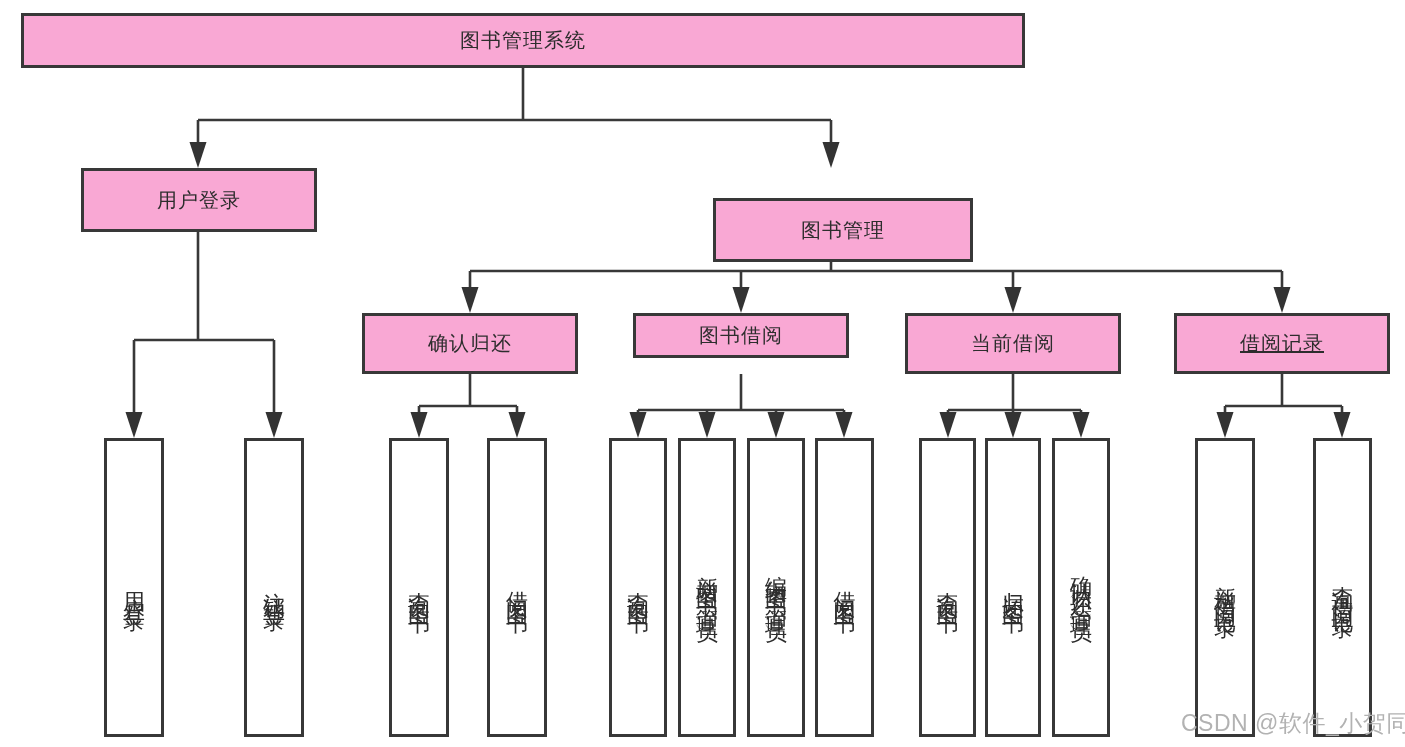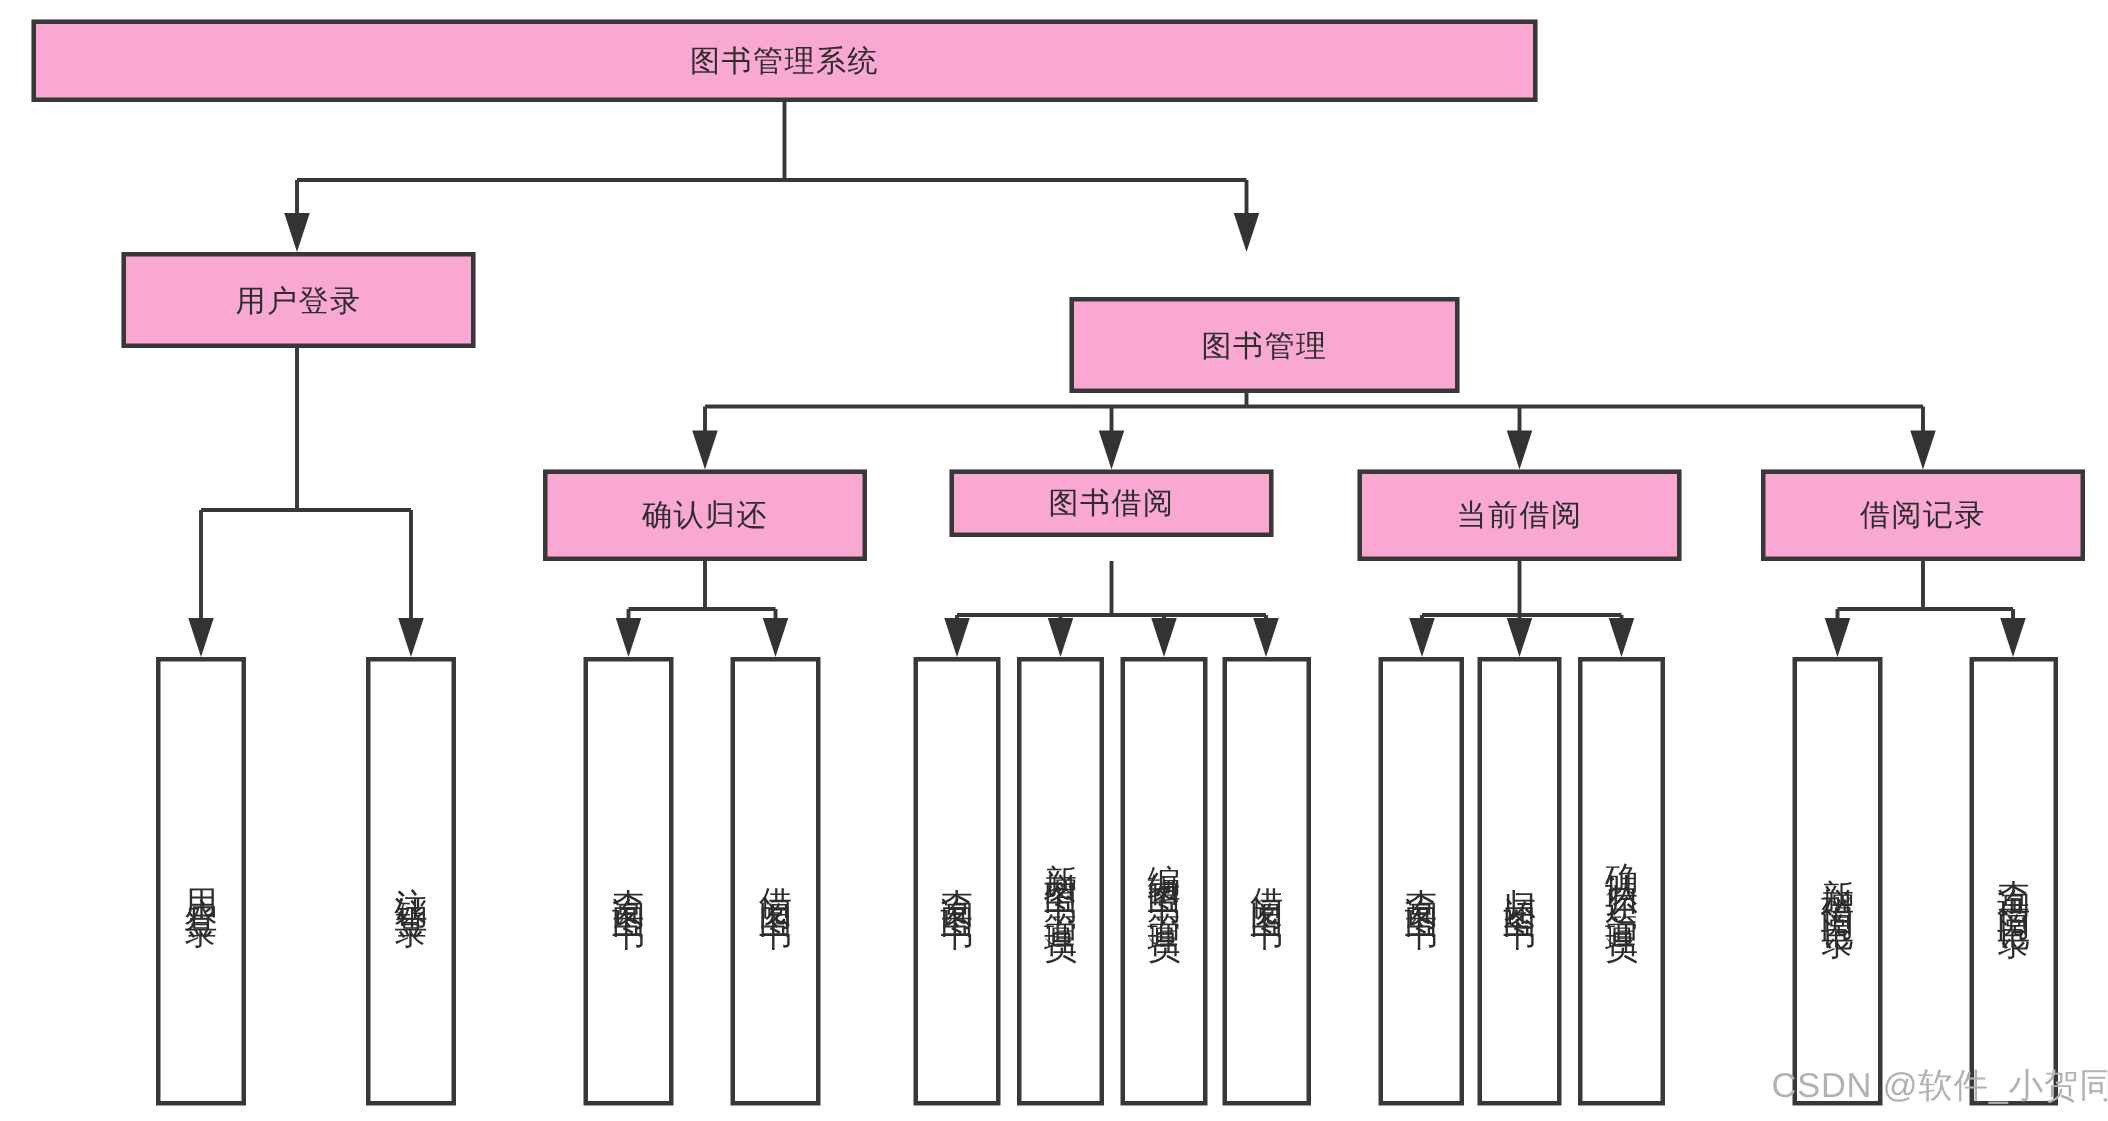--- a/index.html
+++ b/index.html
@@ -121,21 +121,21 @@
   </svg>
 
   <div class="hbox" style="left:21px; top:13px; width:1004px; height:55px;">图书管理系统</div>
 
   <div class="hbox" style="left:81px; top:168px; width:236px; height:64px;">用户登录</div>
   <div class="hbox" style="left:713px; top:168px; width:260px; height:64px;margin-top:30px;">图书管理</div>
 
   <div class="hbox" style="left:362px; top:313px; width:216px; height:61px;">确认归还</div>
   <div class="hbox" style="left:633px; top:313px; width:216px; height:45px;">图书借阅</div>
   <div class="hbox" style="left:905px; top:313px; width:216px; height:61px;text-align:right;">当前借阅</div>
-  <div class="hbox" style="left:1174px; top:313px; width:216px; height:61px;">借阅记录</div>
+  <div class="hbox" style="left:1174px; top:313px; width:216px; height:61px;text-decoration:underline;">借阅记录</div>
 
   <div class="vbox" style="left:104px; width:60px;">
     <span>用户登录</span>
   </div>
   <div class="vbox" style="left:244px; width:60px;">
     <span>注销登录</span>
   </div>
 
   <div class="vbox" style="left:389px; width:60px;">
     <span>查询图书</span>

